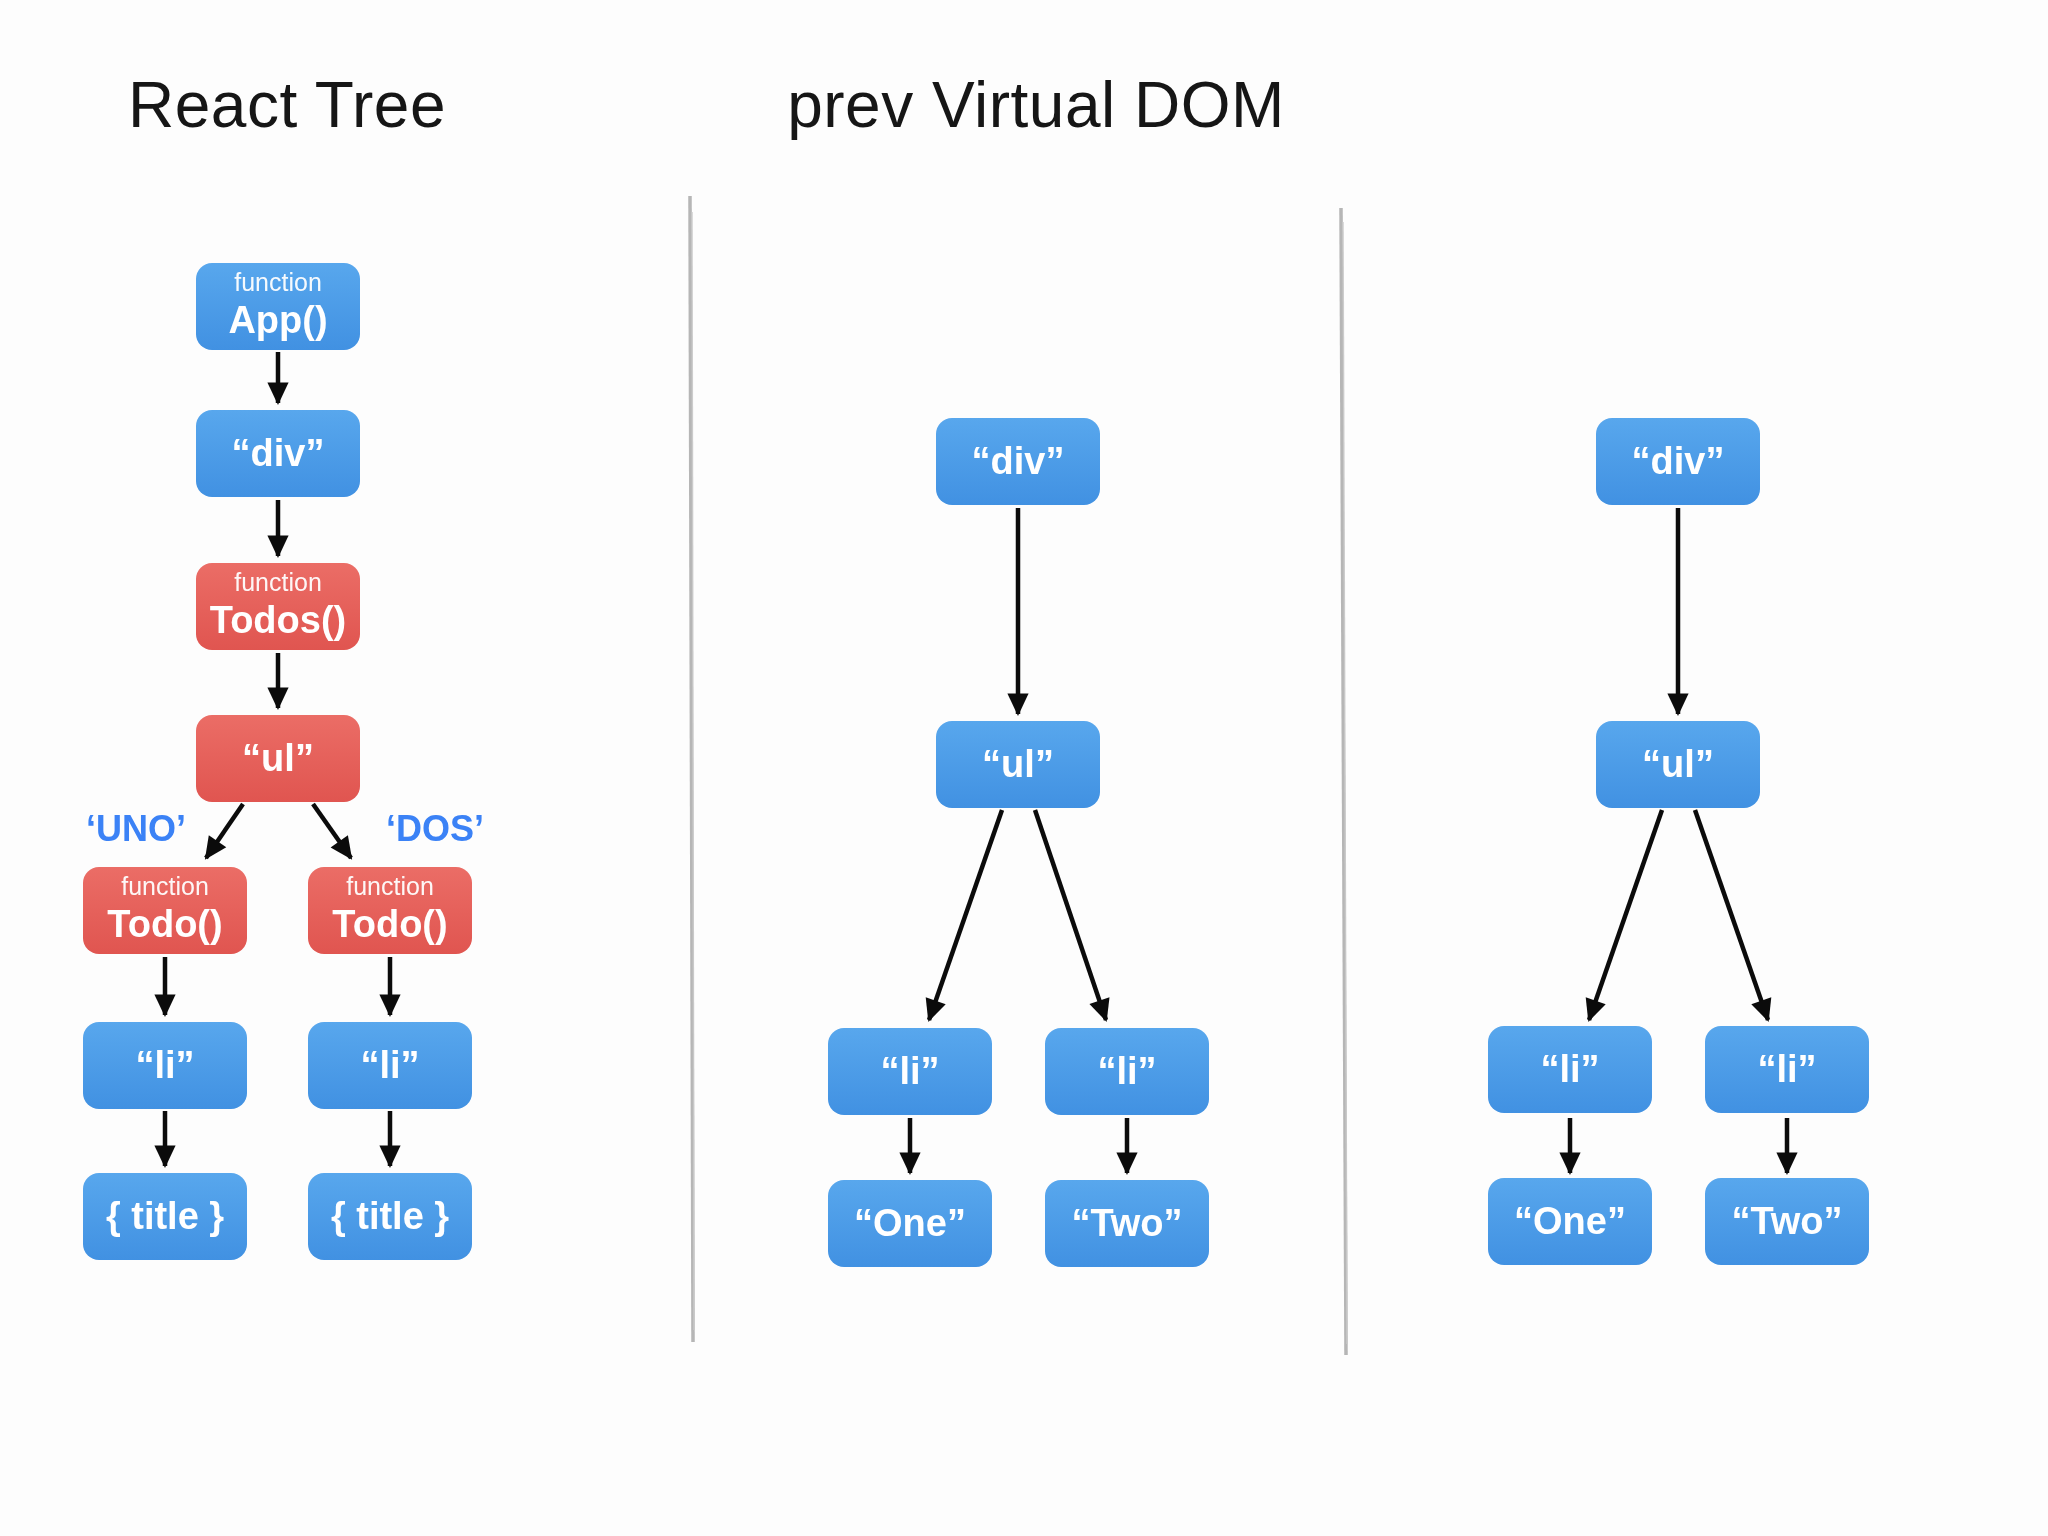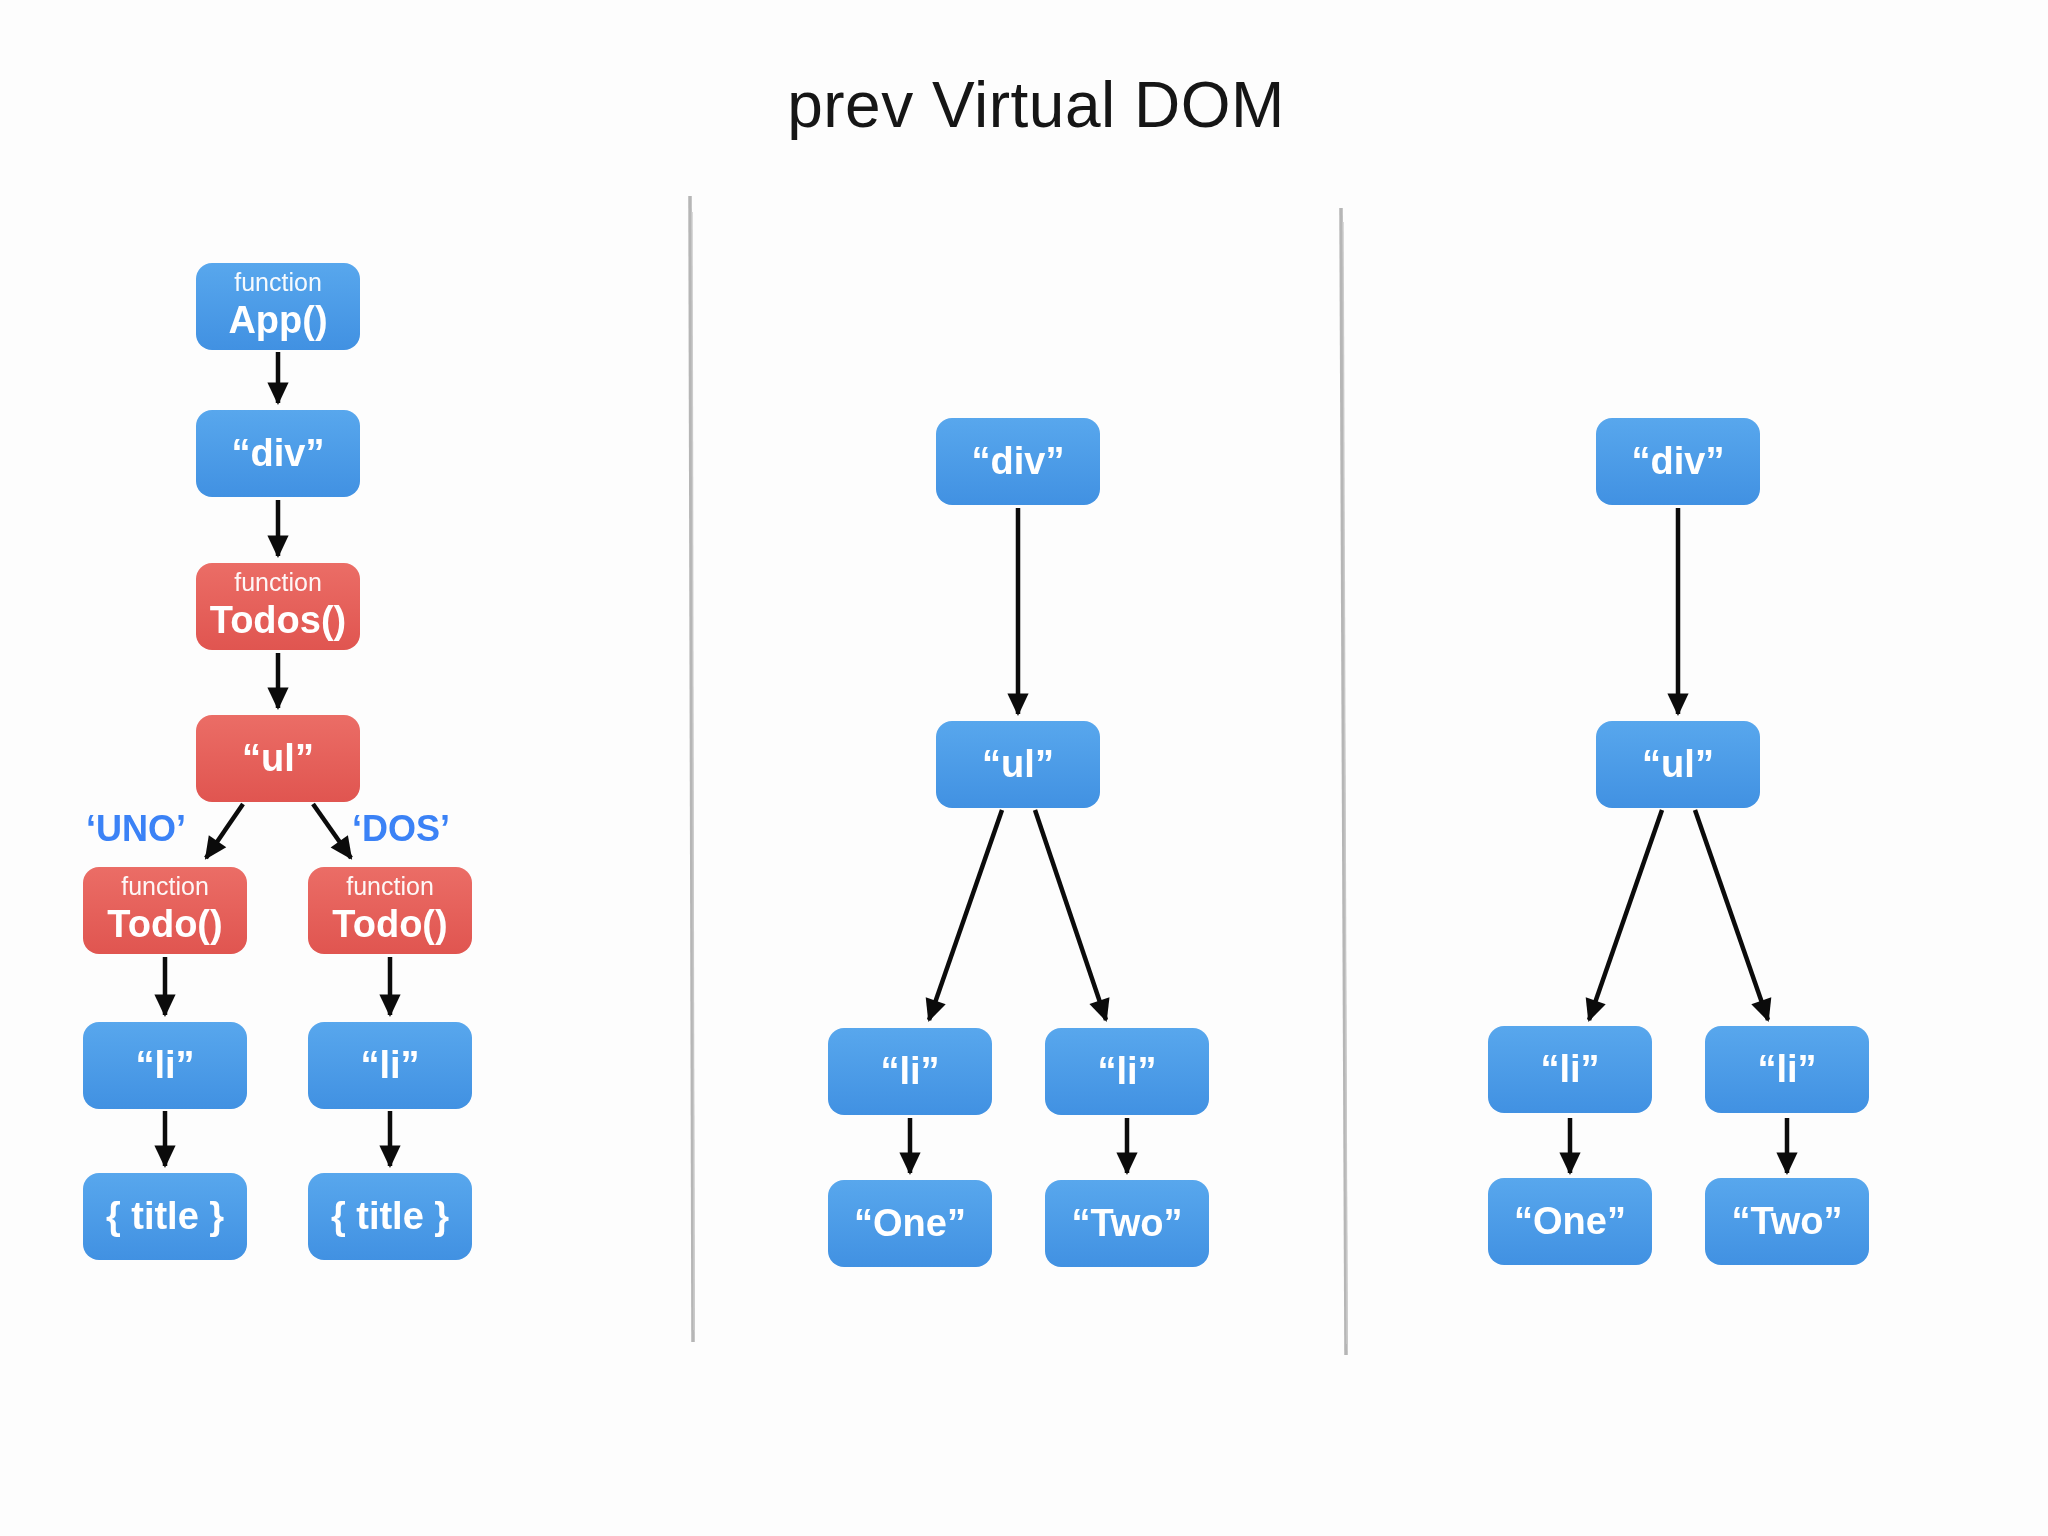--- a/index.html
+++ b/index.html
@@ -62,20 +62,21 @@
     left: 0;
     top: 0;
     pointer-events: none;
   }
 </style>
 </head>
 <body>
 
 <div id="canvas">
 
+  <div class="col-title" style="left:87px; width:400px;">React Tree</div>
   <div class="col-title" style="left:736px; width:600px;">prev Virtual DOM</div>
 
   <svg id="arrow-layer" width="2048" height="1536" viewBox="0 0 2048 1536">
     <defs>
       <marker id="arrow" viewBox="0 0 10 10" refX="8.6" refY="5" markerWidth="5.6" markerHeight="5.6" orient="auto-start-reverse">
         <path d="M0.5,0.8 L9.4,5 L0.5,9.2 z" fill="#0b0b0b"></path>
       </marker>
     </defs>
 
     <g>
@@ -128,21 +129,21 @@
   <div class="node red" style="left:196px; top:563px;">
     <span class="kind">function</span>
     <span class="name">Todos()</span>
   </div>
 
   <div class="node red" style="left:196px; top:715px;">
     <span class="name">“ul”</span>
   </div>
 
   <div class="key-label" style="left:86px; top:811px;">‘UNO’</div>
-  <div class="key-label" style="left:352px; top:811px;">‘DOS’</div>
+  <div class="key-label" style="left:386px; top:811px;">‘DOS’</div>
 
   <div class="node red" style="left:83px; top:867px;">
     <span class="kind">function</span>
     <span class="name">Todo()</span>
   </div>
   <div class="node red" style="left:308px; top:867px;">
     <span class="kind">function</span>
     <span class="name">Todo()</span>
   </div>
 

